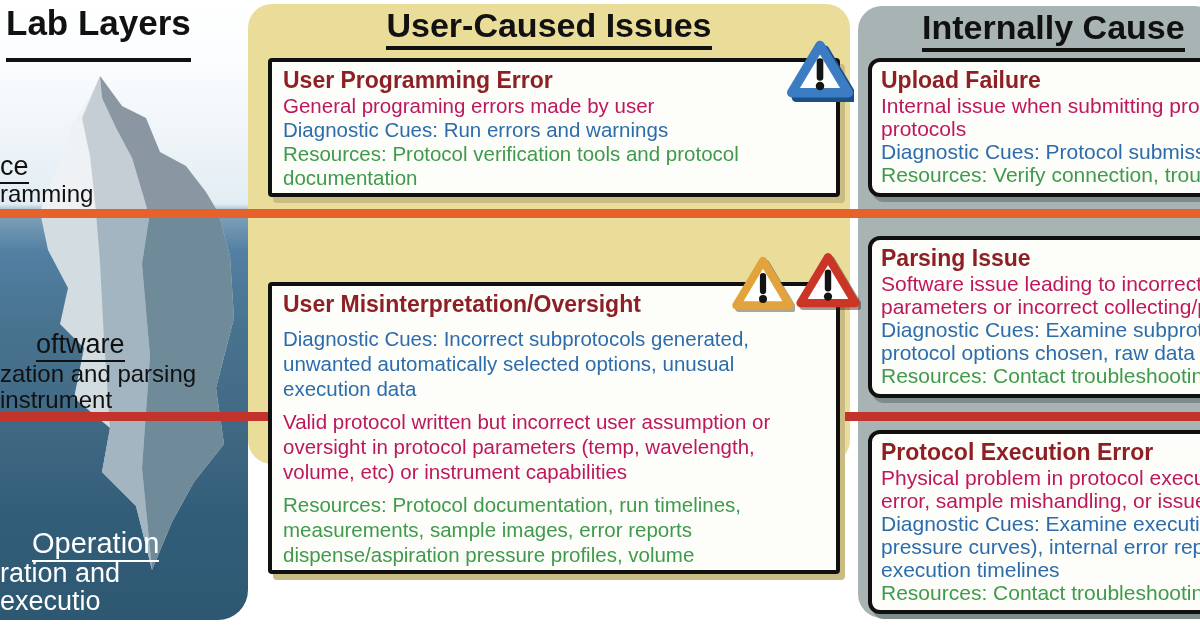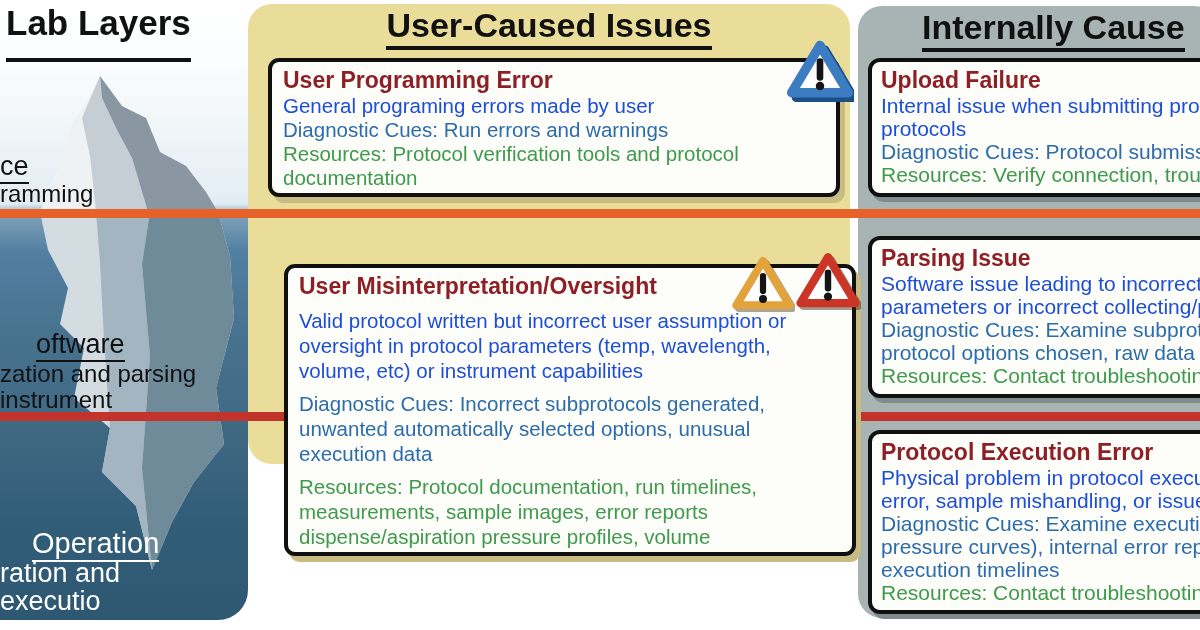--- a/index.html
+++ b/index.html
@@ -32,26 +32,26 @@
   
   .layer-label{position:absolute;left:0;color:#111;white-space:nowrap;z-index:6;}
   .layer-title{font-size:27px;font-weight:normal;}
   .layer-title span{display:inline-block;border-bottom:2px solid currentColor;padding-bottom:0px;}
   .layer-sub{font-size:24px;line-height:26px;}
   .white-label{color:#fff;}
   .op-title{font-size:29px;padding-left:32px;}
   .op-sub{font-size:27px;line-height:28px;}
 
   
-  .issue-box{position:absolute;background:#fdfdfa;border:4px solid #101010;border-radius:11px;
+  .issue-box{position:absolute;background:#fdfdfa;border:4px solid #101010;border-radius:4px;
     z-index:10;box-sizing:border-box;white-space:nowrap;overflow:hidden;}
   .mid-box{left:20px;width:572px;box-shadow:5px 6px 0 #c8bc82;padding:5px 11px;}
   .right-box{left:10px;width:344px;box-shadow:4px 5px 0 #7e8c8c;padding:5px 9px;border-radius:12px;}
   .box-title{font-weight:bold;color:#8e2025;font-size:23px;line-height:27px;}
-  .para{color:#1d4ed8;font-size:20.5px;line-height:24px;}
+  .para{color:#be185d;font-size:20.5px;line-height:24px;}
   .para.cues{color:#2d6cab;}
   .para.res{color:#3f9a4b;}
   .mid-box2 .para{line-height:25px;margin-top:8px;}
   .mid-box2 .box-title{margin-bottom:2px;}
   .right-box .para{font-size:21px;line-height:23px;}
 
   
   .warn{position:absolute;z-index:20;}
   .warn .tri{fill:#ffffff;stroke-linejoin:round;}
   .warn .shadow{stroke-linejoin:round;}
@@ -117,31 +117,31 @@
         </div>
       <div class="para cues">
           <div>Diagnostic Cues: Run errors and warnings</div>
         </div>
       <div class="para res">
           <div>Resources: Protocol verification tools and protocol</div>
           <div>documentation</div>
         </div>
     </div>
 
-    <div class="issue-box mid-box mid-box2" style="top:260px;height:292px;margin-left:16px;">
+    <div class="issue-box mid-box mid-box2" style="top:278px;height:292px;">
       <div class="box-title">User Misinterpretation/Oversight</div>
+      <div class="para cues">
+          <div>Diagnostic Cues: Incorrect subprotocols generated,</div>
+          <div>unwanted automatically selected options, unusual</div>
+          <div>execution data</div>
+        </div>
       <div class="para body">
           <div>Valid protocol written but incorrect user assumption or</div>
           <div>oversight in protocol parameters (temp, wavelength,</div>
           <div>volume, etc) or instrument capabilities</div>
-        </div>
-      <div class="para cues">
-          <div>Diagnostic Cues: Incorrect subprotocols generated,</div>
-          <div>unwanted automatically selected options, unusual</div>
-          <div>execution data</div>
         </div>
       <div class="para res">
           <div>Resources: Protocol documentation, run timelines,</div>
           <div>measurements, sample images, error reports</div>
           <div>dispense/aspiration pressure profiles, volume</div>
         </div>
     </div>
   </div>
 
   <div class="right-panel">

